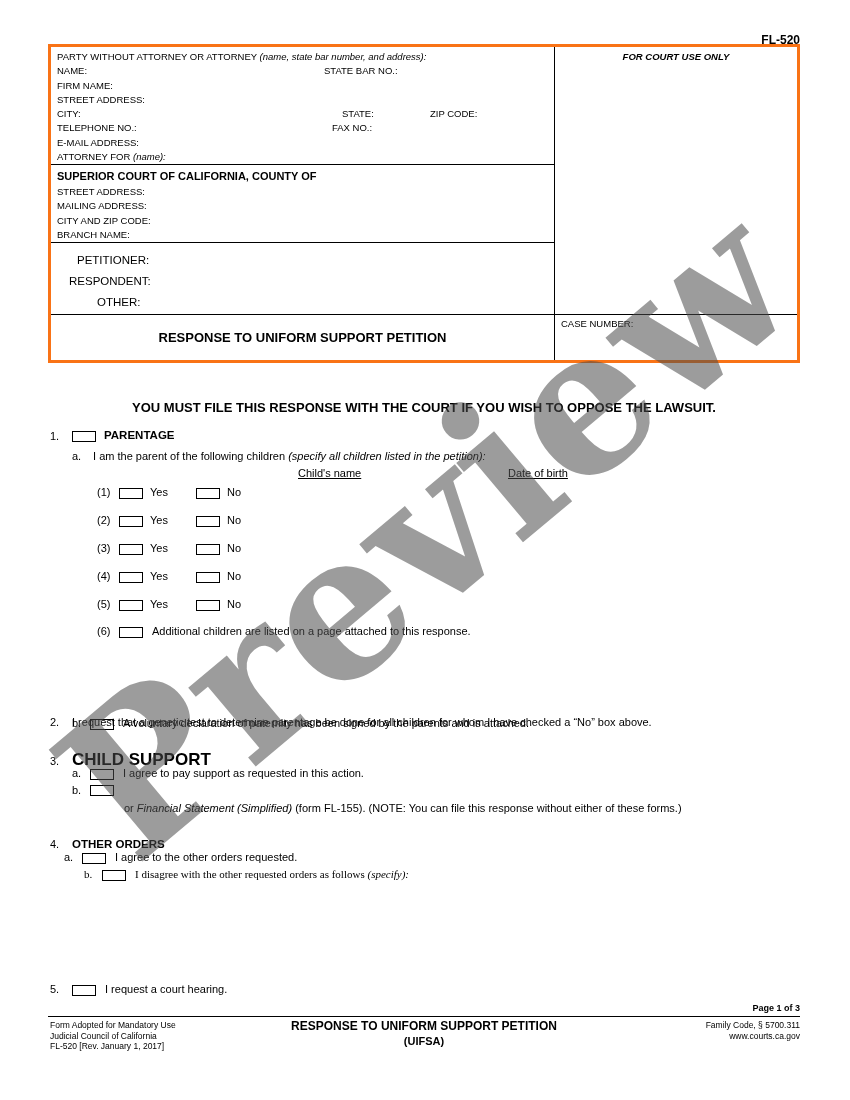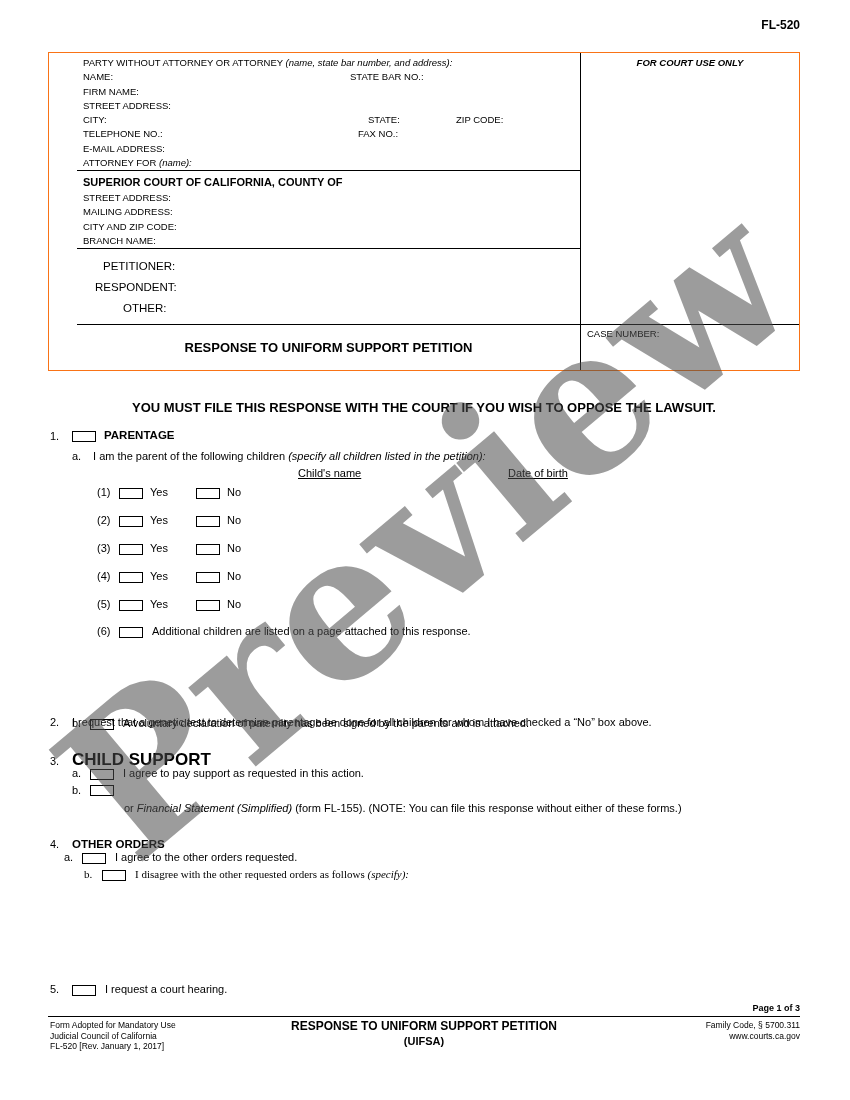--- a/index.html
+++ b/index.html
@@ -10,26 +10,26 @@
   }
   .abs { position:absolute; }
   .b { font-weight:bold; }
   .i { font-style:italic; }
   .u { text-decoration:underline; }
   .txt { font-size:11px; }
   .cb {
     display:inline-block; width:24px; height:11px; border:1px solid #000;
     background:#fff; vertical-align:middle;
   }
-  .form-number { position:absolute; top:18px; right:50px; font-size:12px; font-weight:bold; }
+  .form-number { position:absolute; top:33px; right:50px; font-size:12px; font-weight:bold; }
 
   
   .header-box {
-    position:absolute; left:48px; top:52px; width:752px; height:319px;
-    border:1px solid #f97316; display:flex; flex-direction:column;padding-left:28px;
+    position:absolute; left:48px; top:44px; width:752px; height:319px;
+    border:3px solid #f97316; display:flex; flex-direction:column;
   }
   .hdr-top { flex:1; display:flex; min-height:0; }
   .hdr-left { width:504px; border-right:1px solid #000; display:flex; flex-direction:column; }
   .attorney { height:118px; border-bottom:1px solid #000; padding:3px 6px 0; }
   .arow { position:relative; height:14.3px; line-height:14.3px; font-size:9.5px; white-space:nowrap; }
   .at { position:absolute; top:0; }
   .court { height:78px; border-bottom:1px solid #000; padding:3px 6px 0; }
   .court-title { font-size:11px; font-weight:bold; height:17px; line-height:17px; }
   .parties { flex:1; padding:7px 6px 0; font-size:11.5px; }
   .prow { height:21px; line-height:21px; }

